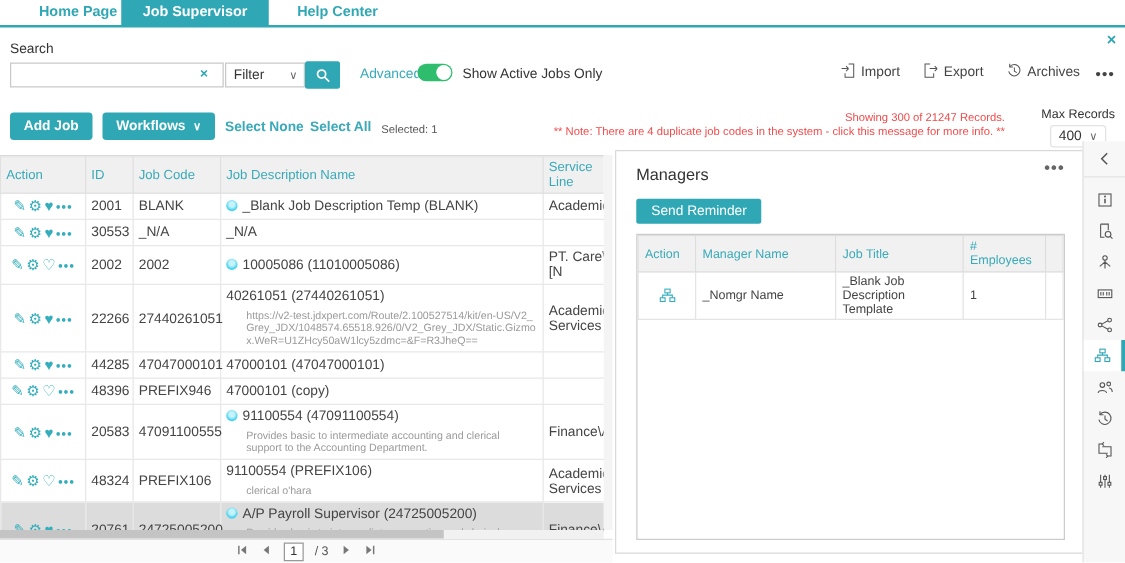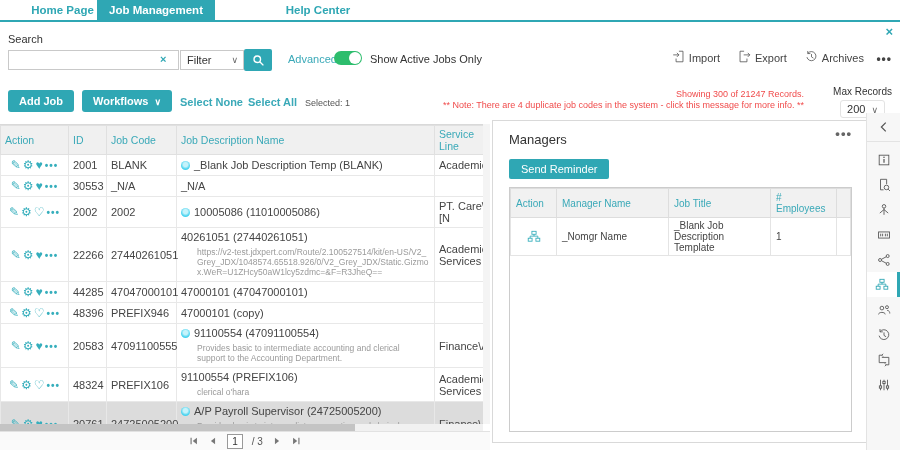--- a/index.html
+++ b/index.html
@@ -3,21 +3,21 @@
 <meta charset="utf-8">
 <style>
   html,body{margin:0;padding:0;}
   body{width:900px;height:450px;position:relative;font-family:"Liberation Sans",sans-serif;background:#fff;overflow:hidden;color:#444;}
   
   .topnav{position:absolute;top:0;left:0;right:0;height:20px;background:#fff;border-bottom:2px solid #2fa7b4;}
   .tab{position:absolute;top:0;height:20px;line-height:20px;font-size:11.5px;font-weight:bold;color:#2fa7b4;text-align:center;cursor:pointer;}
   .tab.active{background:#2fa7b4;color:#fff;}
   .tab-home{left:10px;width:105px;}
   .tab-job{left:97px;width:118px;}
-  .tab-help{left:215px;width:110px;padding-left:48px;}
+  .tab-help{left:215px;width:110px;}
   
   .toolbar{position:absolute;top:22px;left:0;right:0;height:60px;}
   .close-x{position:absolute;right:7px;top:2px;color:#2fa7b4;font-size:13px;font-weight:bold;cursor:pointer;}
   .search-label{position:absolute;left:8px;top:11px;font-size:11px;color:#333;}
   .search-input{position:absolute;left:8px;top:28px;width:148px;height:18px;border:1px solid #c9c9c9;font-size:11px;padding:0 16px 0 5px;outline:none;}
   .clear-x{position:absolute;left:160px;top:31px;color:#2fa7b4;font-size:11px;font-weight:bold;cursor:pointer;}
   .filter-box{position:absolute;left:180px;top:28px;width:56px;height:18px;border:1px solid #c9c9c9;font-size:11px;color:#333;line-height:18px;padding-left:6px;cursor:pointer;}
   .filter-box .caret{position:absolute;right:5px;color:#666;font-size:9px;}
   .search-btn{position:absolute;left:244px;top:27px;width:28px;height:22px;background:#2fa7b4;border-radius:2px;display:flex;align-items:center;justify-content:center;cursor:pointer;}
   .search-btn svg{width:13px;height:13px;}
@@ -80,21 +80,21 @@
   .sb-item{height:25px;display:flex;align-items:center;justify-content:center;color:#555;cursor:pointer;}
   .sb-item svg{width:14px;height:14px;}
   .sb-item.first{height:28px;border-bottom:1px solid #e3e3e3;margin-bottom:5px;}
   .sb-item.active{background:#fff;color:#2fa7b4;border-right:3px solid #2fa7b4;}
 </style>
 </head>
 <body>
 
 <div class="topnav">
   <div class="tab tab-home">Home Page</div>
-  <div class="tab tab-job active">Job Management</div>
+  <div class="tab tab-job active">Job Supervisor</div>
   <div class="tab tab-help">Help Center</div>
 </div>
 
 <div class="toolbar">
   <span class="close-x">×</span>
   <div class="search-label">Search</div>
   <input class="search-input" value="" style="">
   <span class="clear-x">×</span>
   <div class="filter-box">
     <span>Filter</span>
@@ -146,21 +146,21 @@
   <div class="link-teal sel-none">Select None</div>
   <div class="link-teal sel-all">Select All</div>
   <div class="sel-count">Selected: 1</div>
   <div class="red-note">
     <div>Showing 300 of 21247 Records.</div>
     <div>** Note: There are 4 duplicate job codes in the system - click this message for more info. **</div>
   </div>
   <div class="max-records">
     <div class="lbl">Max Records</div>
     <div class="max-select">
-      <span>200</span><span class="caret">∨</span>
+      <span>400</span><span class="caret">∨</span>
     </div>
   </div>
 </div>
 
 <div class="jobs-clip">
   <table class="jobs">
     <colgroup>
         <col style="width:68px">
         <col style="width:38px">
         <col style="width:70px">

